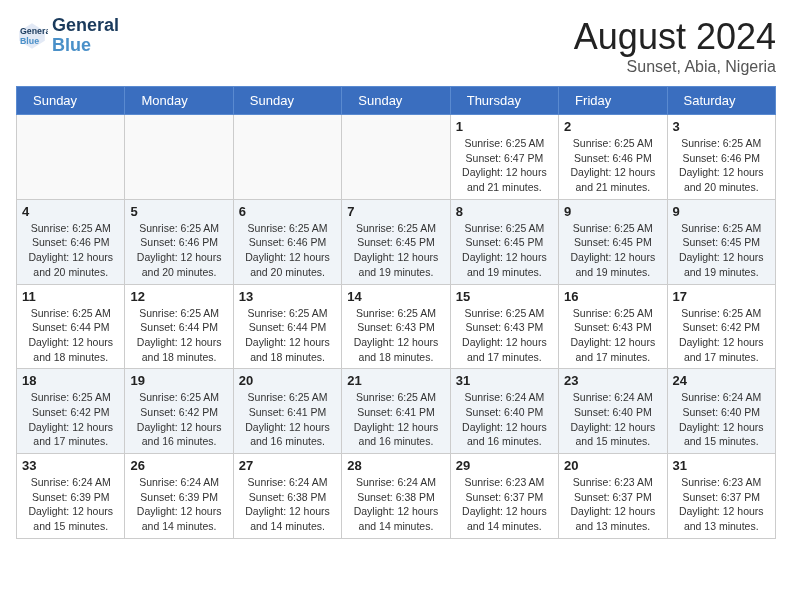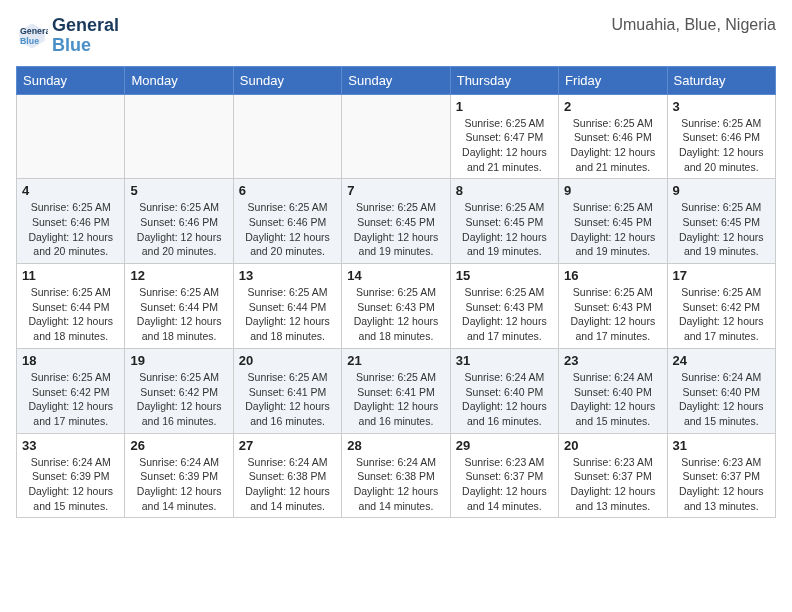--- a/index.html
+++ b/index.html
@@ -48,21 +48,21 @@
     }
     .calendar {
       width: 100%;
       border-collapse: collapse;
       font-size: 11px;
     }
     .calendar th {
       background: #3a6ebf;
       color: #fff;
       text-align: left;
-      padding: 6px 6px;
+      padding: 6px 16px;
       font-size: 13px;
       font-weight: normal;
       border: 1px solid #5a8ad0;
       margin-left: 10px;
     }
     .calendar td {
       border: 1px solid #ccc;
       vertical-align: top;
       padding: 4px 5px;
       width: 108px;
@@ -103,21 +103,22 @@
       <polygon points="30,8 38,16 34,12" fill="#4a90c8"></polygon>
     </svg>
     <div>
       <div class="logo-text">
         <div>General</div>
         <div><span>Blue</span></div>
       </div>
     </div>
   </div>
   <div class="title-block">
-    <div class="location">Umuahia, Blue, Nigeria</div>
+    <div class="month-year">August 2024</div>
+    <div class="location">Sunset, Abia, Nigeria</div>
   </div>
 </div>
 
 <table class="calendar">
   <thead>
     <tr>
     <th>Sunday</th>
         <th>Monday</th>
         <th>Sunday</th>
         <th>Sunday</th>

